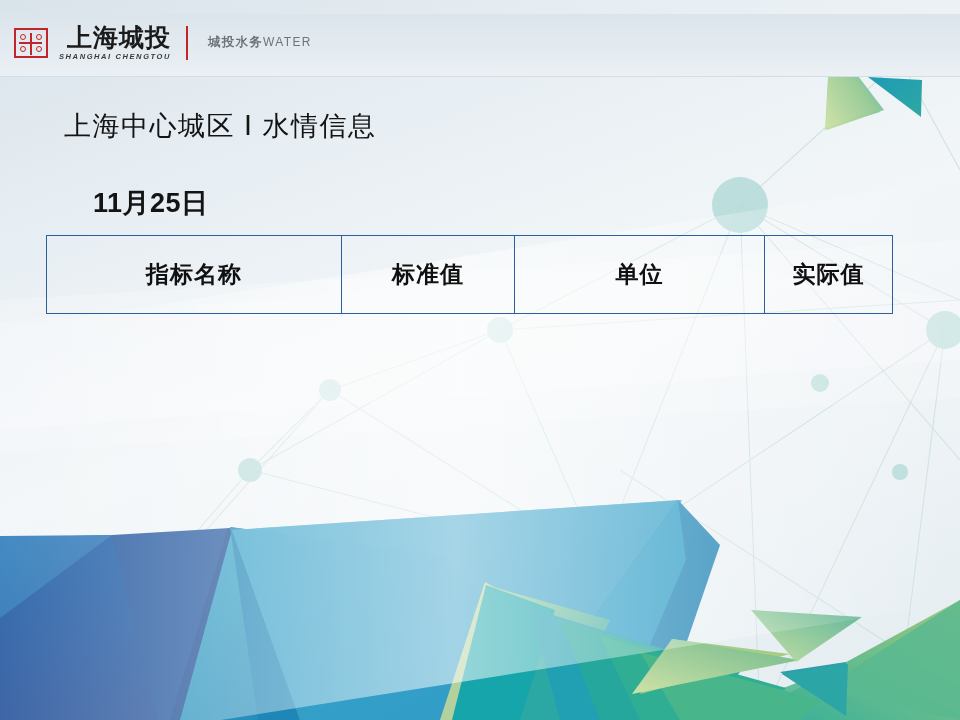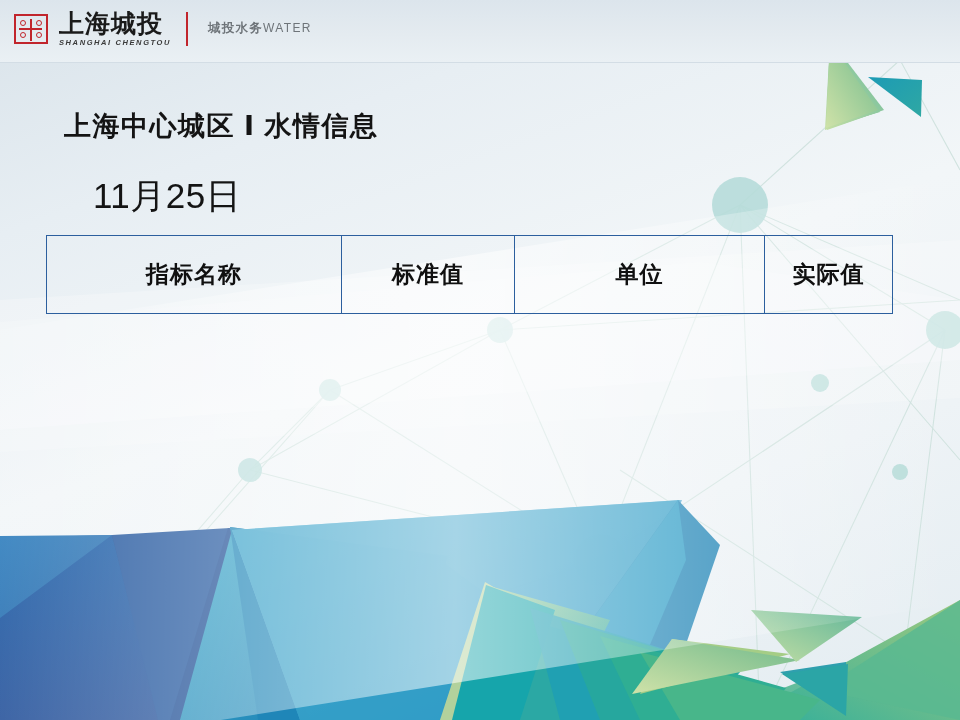--- a/index.html
+++ b/index.html
@@ -27,24 +27,25 @@
     position: absolute;
     left: -80px; top: 250px;
     width: 1200px; height: 420px;
     background: linear-gradient(100deg, rgba(255,255,255,0.0) 0%, rgba(255,255,255,0.55) 45%, rgba(255,255,255,0.0) 85%);
     transform: rotate(-9deg);
   }
 
   
   .header-band {
     position: absolute;
-    left: 0; top: 0;
+    left: 0; top: 14px;
     width: 960px; height: 62px;
     background: linear-gradient(180deg, #dce5ec 0%, #e4ebf0 55%, #eaf0f4 100%);
     border-bottom: 1px solid #d3dde5;
+    text-align: right;
   }
   .header-inner {
     position: absolute;
     left: 14px; top: 11px;
     display: flex;
     align-items: center;
     gap: 11px;
   }
   .logo-mark {
     position: relative;
@@ -119,30 +120,30 @@
     font-weight: 400;
     color: #6e7479;
     letter-spacing: 1.4px;
   }
 
   
   .slide-title {
     position: absolute;
     left: 64px; top: 108px;
     font-size: 27px;
-    font-weight: 700;
+    font-weight: 400;
     color: #141414;
     letter-spacing: 1.5px;
     white-space: nowrap;
   }
   .slide-date {
     position: absolute;
-    left: 93px; top: 173px;
-    font-size: 35px;
-    font-weight: 400;
+    left: 93px; top: 185px;
+    font-size: 27px;
+    font-weight: 700;
     color: #141414;
     letter-spacing: 0.5px;
     white-space: nowrap;
   }
 
   
   .data-table {
     position: absolute;
     left: 46px; top: 235px;
     width: 846px;

